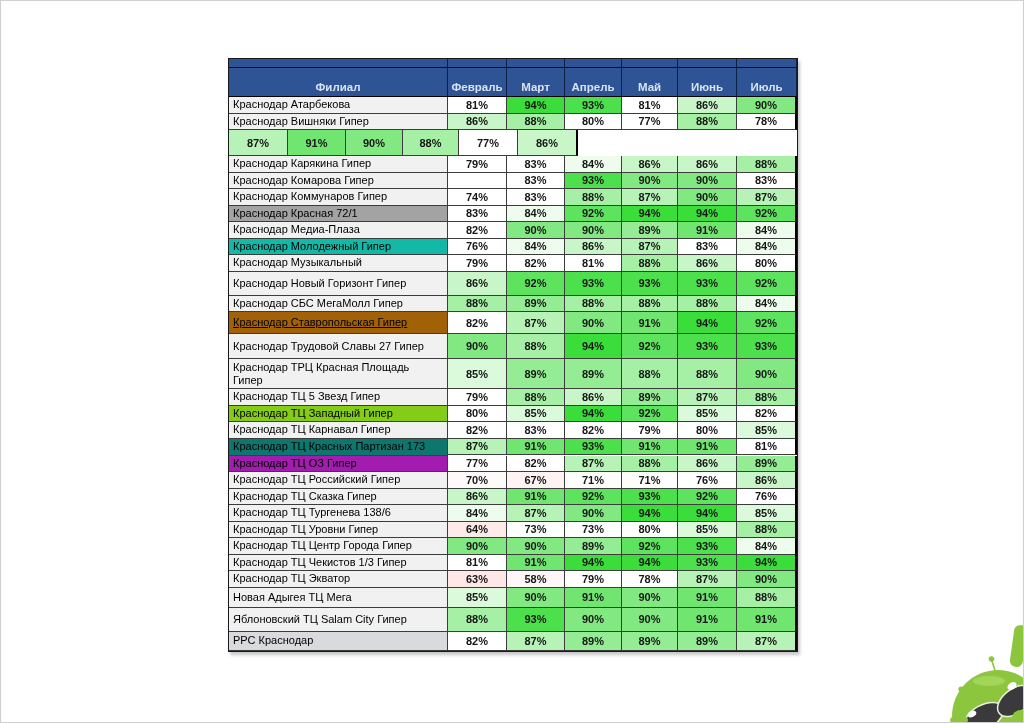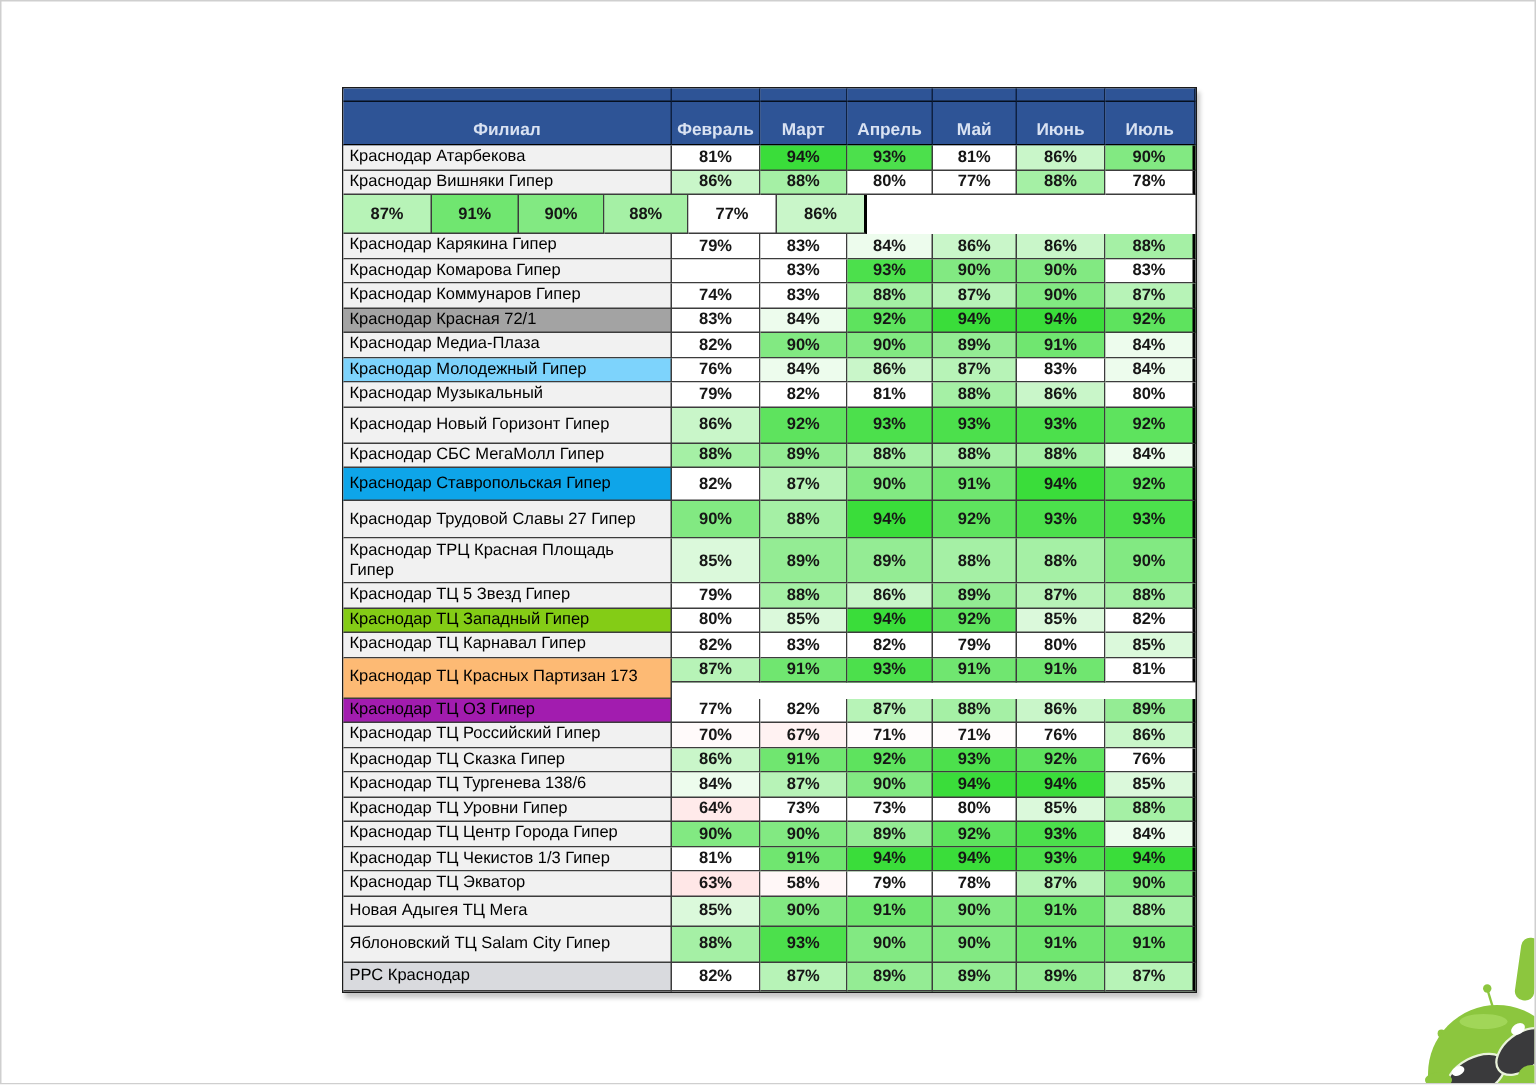--- a/index.html
+++ b/index.html
@@ -136,21 +136,21 @@
         <div class="trow">
           <div class="tcell label-cell" style="width: 219px; height: 16.5px; background: rgb(241, 241, 241);">Краснодар Медиа-Плаза</div>
           <div class="tcell val-cell" style="width: 59px; height: 16.5px; background: rgb(255, 255, 255);">82%</div>
           <div class="tcell val-cell" style="width: 58px; height: 16.5px; background: rgb(130, 233, 130);">90%</div>
           <div class="tcell val-cell" style="width: 57px; height: 16.5px; background: rgb(130, 233, 130);">90%</div>
           <div class="tcell val-cell" style="width: 56px; height: 16.5px; background: rgb(148, 236, 148);">89%</div>
           <div class="tcell val-cell" style="width: 59px; height: 16.5px; background: rgb(112, 230, 112);">91%</div>
           <div class="tcell val-cell" style="width: 60px; height: 16.5px; background: rgb(237, 252, 237);">84%</div>
         </div>
         <div class="trow">
-          <div class="tcell label-cell" style="width: 219px; height: 16.5px; background: #7dd3fc;">Краснодар Молодежный Гипер</div>
+          <div class="tcell label-cell" style="width: 219px; height: 16.5px; background: #14b8a6;">Краснодар Молодежный Гипер</div>
           <div class="tcell val-cell" style="width: 59px; height: 16.5px; background: rgb(255, 255, 255);">76%</div>
           <div class="tcell val-cell" style="width: 58px; height: 16.5px; background: rgb(237, 252, 237);">84%</div>
           <div class="tcell val-cell" style="width: 57px; height: 16.5px; background: rgb(201, 246, 201);">86%</div>
           <div class="tcell val-cell" style="width: 56px; height: 16.5px; background: rgb(183, 243, 183);">87%</div>
           <div class="tcell val-cell" style="width: 59px; height: 16.5px; background: rgb(255, 255, 255);">83%</div>
           <div class="tcell val-cell" style="width: 60px; height: 16.5px; background: rgb(237, 252, 237);">84%</div>
         </div>
         <div class="trow">
           <div class="tcell label-cell" style="width: 219px; height: 16.5px; background: rgb(241, 241, 241);">Краснодар Музыкальный</div>
           <div class="tcell val-cell" style="width: 59px; height: 16.5px; background: rgb(255, 255, 255);">79%</div>
@@ -172,21 +172,21 @@
         <div class="trow">
           <div class="tcell label-cell" style="width: 219px; height: 16.5px; background: rgb(241, 241, 241);">Краснодар СБС МегаМолл Гипер</div>
           <div class="tcell val-cell" style="width: 59px; height: 16.5px; background: rgb(165, 240, 165);">88%</div>
           <div class="tcell val-cell" style="width: 58px; height: 16.5px; background: rgb(148, 236, 148);">89%</div>
           <div class="tcell val-cell" style="width: 57px; height: 16.5px; background: rgb(165, 240, 165);">88%</div>
           <div class="tcell val-cell" style="width: 56px; height: 16.5px; background: rgb(165, 240, 165);">88%</div>
           <div class="tcell val-cell" style="width: 59px; height: 16.5px; background: rgb(165, 240, 165);">88%</div>
           <div class="tcell val-cell" style="width: 60px; height: 16.5px; background: rgb(237, 252, 237);">84%</div>
         </div>
         <div class="trow">
-          <div class="tcell label-cell" style="width: 219px; height: 22px; background: #0ea5e9;">Краснодар Ставропольская Гипер</div>
+          <div class="tcell label-cell" style="width: 219px; height: 22px; background: #a16207; text-decoration: underline;">Краснодар Ставропольская Гипер</div>
           <div class="tcell val-cell" style="width: 59px; height: 22px; background: rgb(255, 255, 255);">82%</div>
           <div class="tcell val-cell" style="width: 58px; height: 22px; background: rgb(183, 243, 183);">87%</div>
           <div class="tcell val-cell" style="width: 57px; height: 22px; background: rgb(130, 233, 130);">90%</div>
           <div class="tcell val-cell" style="width: 56px; height: 22px; background: rgb(112, 230, 112);">91%</div>
           <div class="tcell val-cell" style="width: 59px; height: 22px; background: rgb(58, 221, 58);">94%</div>
           <div class="tcell val-cell" style="width: 60px; height: 22px; background: rgb(94, 227, 94);">92%</div>
         </div>
         <div class="trow">
           <div class="tcell label-cell" style="width: 219px; height: 25px; background: rgb(241, 241, 241);">Краснодар Трудовой Славы 27 Гипер</div>
           <div class="tcell val-cell" style="width: 59px; height: 25px; background: rgb(130, 233, 130);">90%</div>
@@ -227,21 +227,21 @@
         <div class="trow">
           <div class="tcell label-cell" style="width: 219px; height: 16.5px; background: rgb(241, 241, 241);">Краснодар ТЦ Карнавал Гипер</div>
           <div class="tcell val-cell" style="width: 59px; height: 16.5px; background: rgb(255, 255, 255);">82%</div>
           <div class="tcell val-cell" style="width: 58px; height: 16.5px; background: rgb(255, 255, 255);">83%</div>
           <div class="tcell val-cell" style="width: 57px; height: 16.5px; background: rgb(255, 255, 255);">82%</div>
           <div class="tcell val-cell" style="width: 56px; height: 16.5px; background: rgb(255, 255, 255);">79%</div>
           <div class="tcell val-cell" style="width: 59px; height: 16.5px; background: rgb(255, 255, 255);">80%</div>
           <div class="tcell val-cell" style="width: 60px; height: 16.5px; background: rgb(219, 249, 219);">85%</div>
         </div>
         <div class="trow">
-          <div class="tcell label-cell" style="width: 219px; height: 27px; background: #fdba74;">Краснодар ТЦ Красных Партизан 173</div>
+          <div class="tcell label-cell" style="width: 219px; height: 17px; background: #0f766e;">Краснодар ТЦ Красных Партизан 173</div>
           <div class="tcell val-cell" style="width: 59px; height: 16.5px; background: rgb(183, 243, 183);">87%</div>
           <div class="tcell val-cell" style="width: 58px; height: 16.5px; background: rgb(112, 230, 112);">91%</div>
           <div class="tcell val-cell" style="width: 57px; height: 16.5px; background: rgb(76, 224, 76);">93%</div>
           <div class="tcell val-cell" style="width: 56px; height: 16.5px; background: rgb(112, 230, 112);">91%</div>
           <div class="tcell val-cell" style="width: 59px; height: 16.5px; background: rgb(112, 230, 112);">91%</div>
           <div class="tcell val-cell" style="width: 60px; height: 16.5px; background: rgb(255, 255, 255);">81%</div>
         </div>
         <div class="trow">
           <div class="tcell label-cell" style="width: 219px; height: 16.5px; background: #a21caf;">Краснодар ТЦ ОЗ Гипер</div>
           <div class="tcell val-cell" style="width: 59px; height: 16.5px; background: rgb(255, 255, 255);">77%</div>

